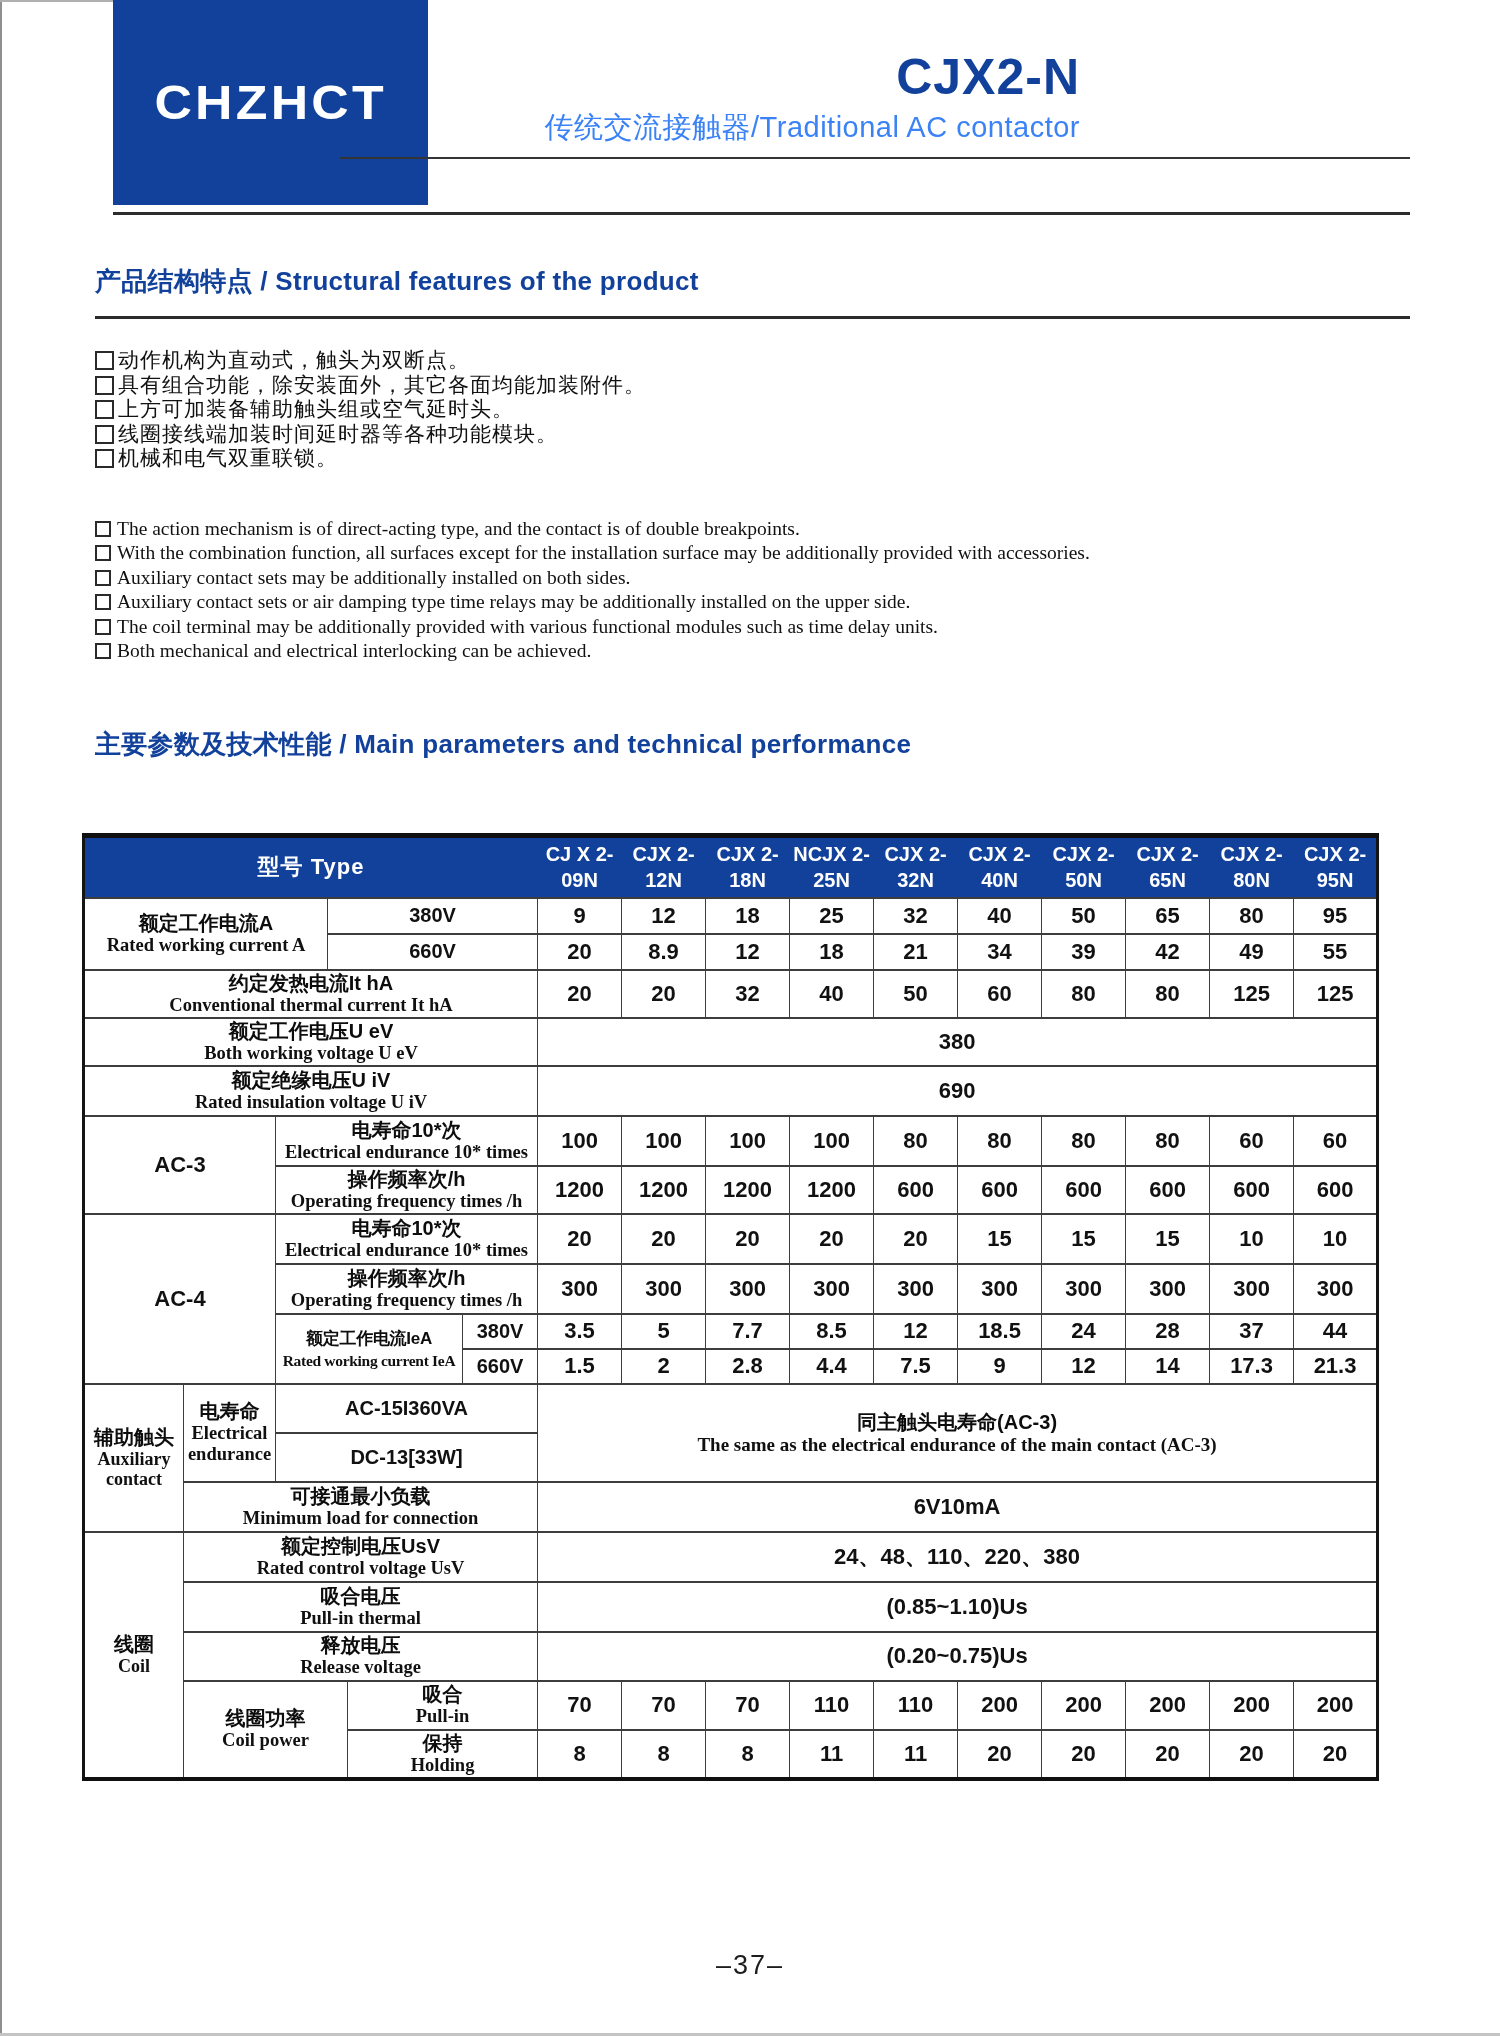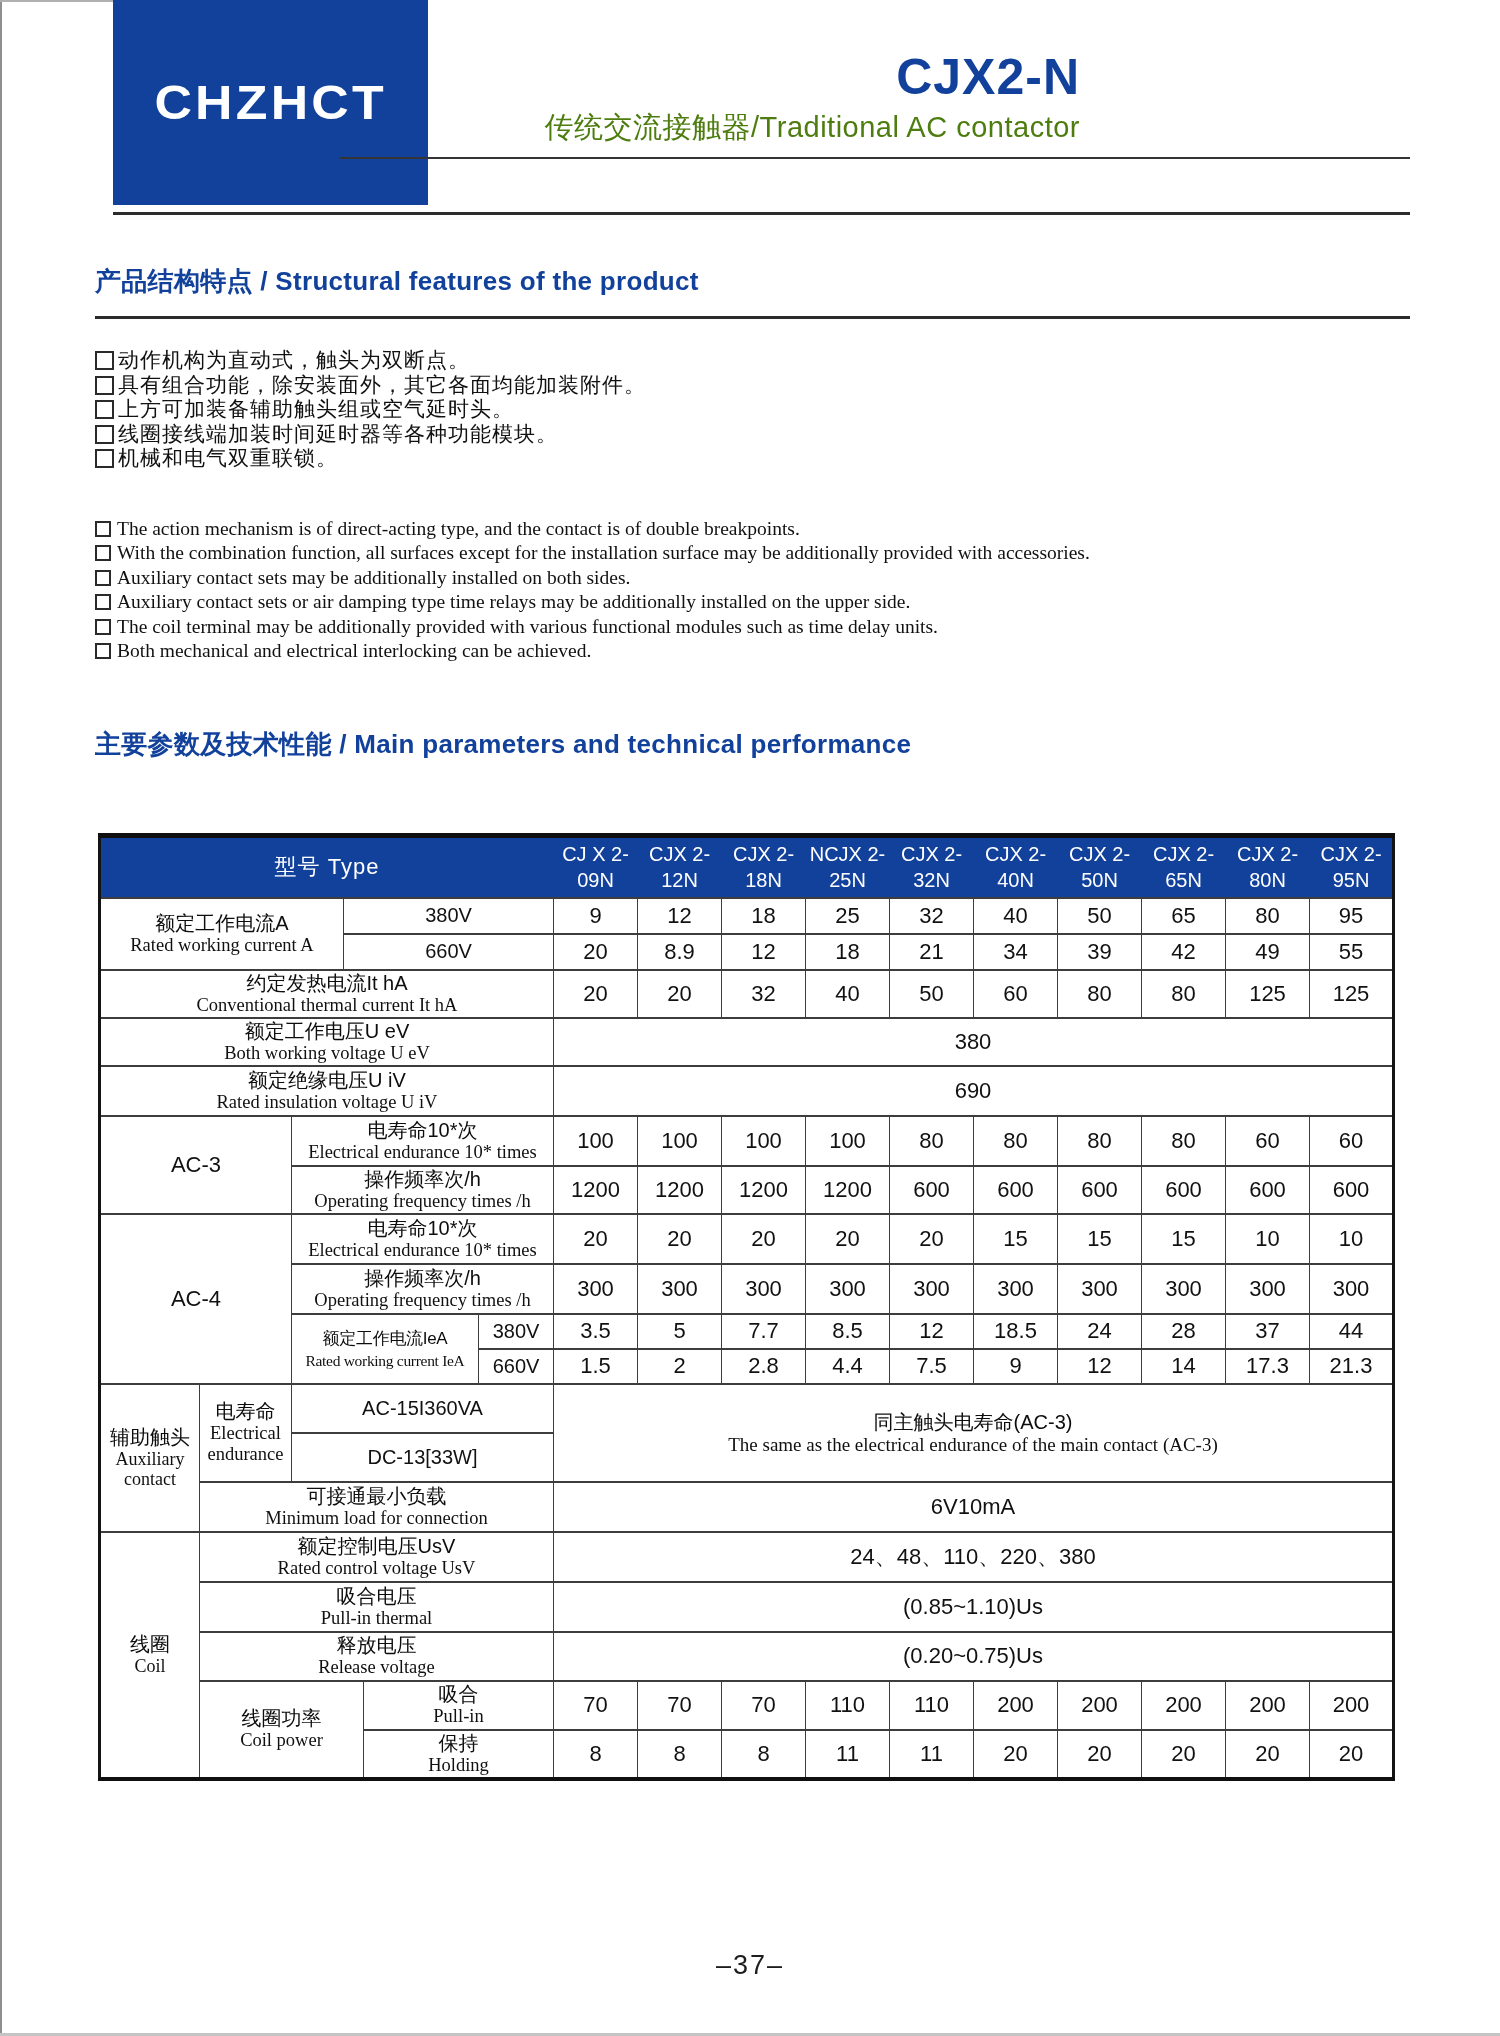--- a/index.html
+++ b/index.html
@@ -9,42 +9,42 @@
   .edge-left{left:0;top:0;width:2px;height:2036px;background:#8f8f8f;}
   .edge-top{left:0;top:0;width:115px;height:2px;background:#b0b0b0;}
   .edge-bottom{left:0;top:2033px;width:1500px;height:3px;background:#c4c4c4;}
 
   
   .logo{position:absolute;left:113px;top:0;width:315px;height:205px;background:var(--blue);
         display:flex;align-items:center;justify-content:center;box-sizing:border-box;}
   .logo span{color:#fff;font-weight:bold;font-size:48px;letter-spacing:3px;transform:scaleX(1.08);}
   .title-block{position:absolute;right:420px;top:52px;text-align:right;}
   .model-title{color:var(--blue);font-weight:bold;font-size:50px;line-height:1.0;letter-spacing:1px;}
-  .subtitle{font-size:29px;font-weight:500;color:#4d7c0f;margin-top:6px;letter-spacing:0.5px;}
+  .subtitle{font-size:29px;font-weight:500;color:#3b82f6;margin-top:6px;letter-spacing:0.5px;}
   .rule{position:absolute;background:#343434;}
   .rule-subtitle{left:340px;top:157px;width:1070px;height:2px;}
   .rule-logo{left:113px;top:212px;width:1297px;height:3px;background:#2c2c2c;}
 
   .section-title{position:absolute;color:var(--blue);font-weight:bold;font-size:26px;letter-spacing:0.3px;}
   .st1{left:95px;top:264px;}
   .st2{left:95px;top:727px;}
   .rule-features{left:95px;top:316px;width:1315px;height:3px;background:#2b2b2b;}
 
   
   .list{position:absolute;left:95px;}
   .list-zh{top:348px;font-size:21px;line-height:24.6px;letter-spacing:1px;}
   .list-en{top:517px;font-family:"Liberation Serif","DejaVu Serif",serif;font-size:19.5px;line-height:24.4px;}
   .li{display:flex;align-items:flex-start;}
   .sq{display:inline-block;box-sizing:border-box;border:2px solid #2a2a2a;background:#fff;flex-shrink:0;}
   .list-zh .sq{width:19px;height:19px;margin:3px 4px 0 0;}
   .list-en .sq{width:16px;height:16px;margin:4px 6px 0 0;}
 
   
-  table.params{position:absolute;left:98px;top:833px;width:1292px;border-collapse:collapse;table-layout:fixed;
-               border:3px solid #141414;border-top:5px solid #101010;border-bottom:4px solid #101010;}
+  table.params{position:absolute;left:82px;top:833px;width:1292px;border-collapse:collapse;table-layout:fixed;
+               border:3px solid #141414;border-top:5px solid #101010;border-bottom:4px solid #101010;font-weight:bold;}
   table.params td{border:1px solid #3d3d3d;border-top-width:2px;border-bottom-width:2px;
                   vertical-align:middle;text-align:center;padding:1px 2px;box-sizing:border-box;overflow:hidden;}
   td.gs{border-top:3px solid #161616;}
   td.blue{background:var(--blue);color:#fff;border-left:2px solid #fff;border-right:2px solid #fff;
           border-bottom:3px solid #141414;font-size:20px;line-height:26px;}
   td.blue:first-child{border-left:none;}
   td.blue:last-child{border-right:none;}
   td.type-cell{font-size:22px;letter-spacing:1px;}
   .zh{font-size:20px;line-height:23px;color:#0d0d0d;}
   .en{font-family:"Liberation Serif","DejaVu Serif",serif;font-size:18.5px;line-height:21px;color:#101010;}

